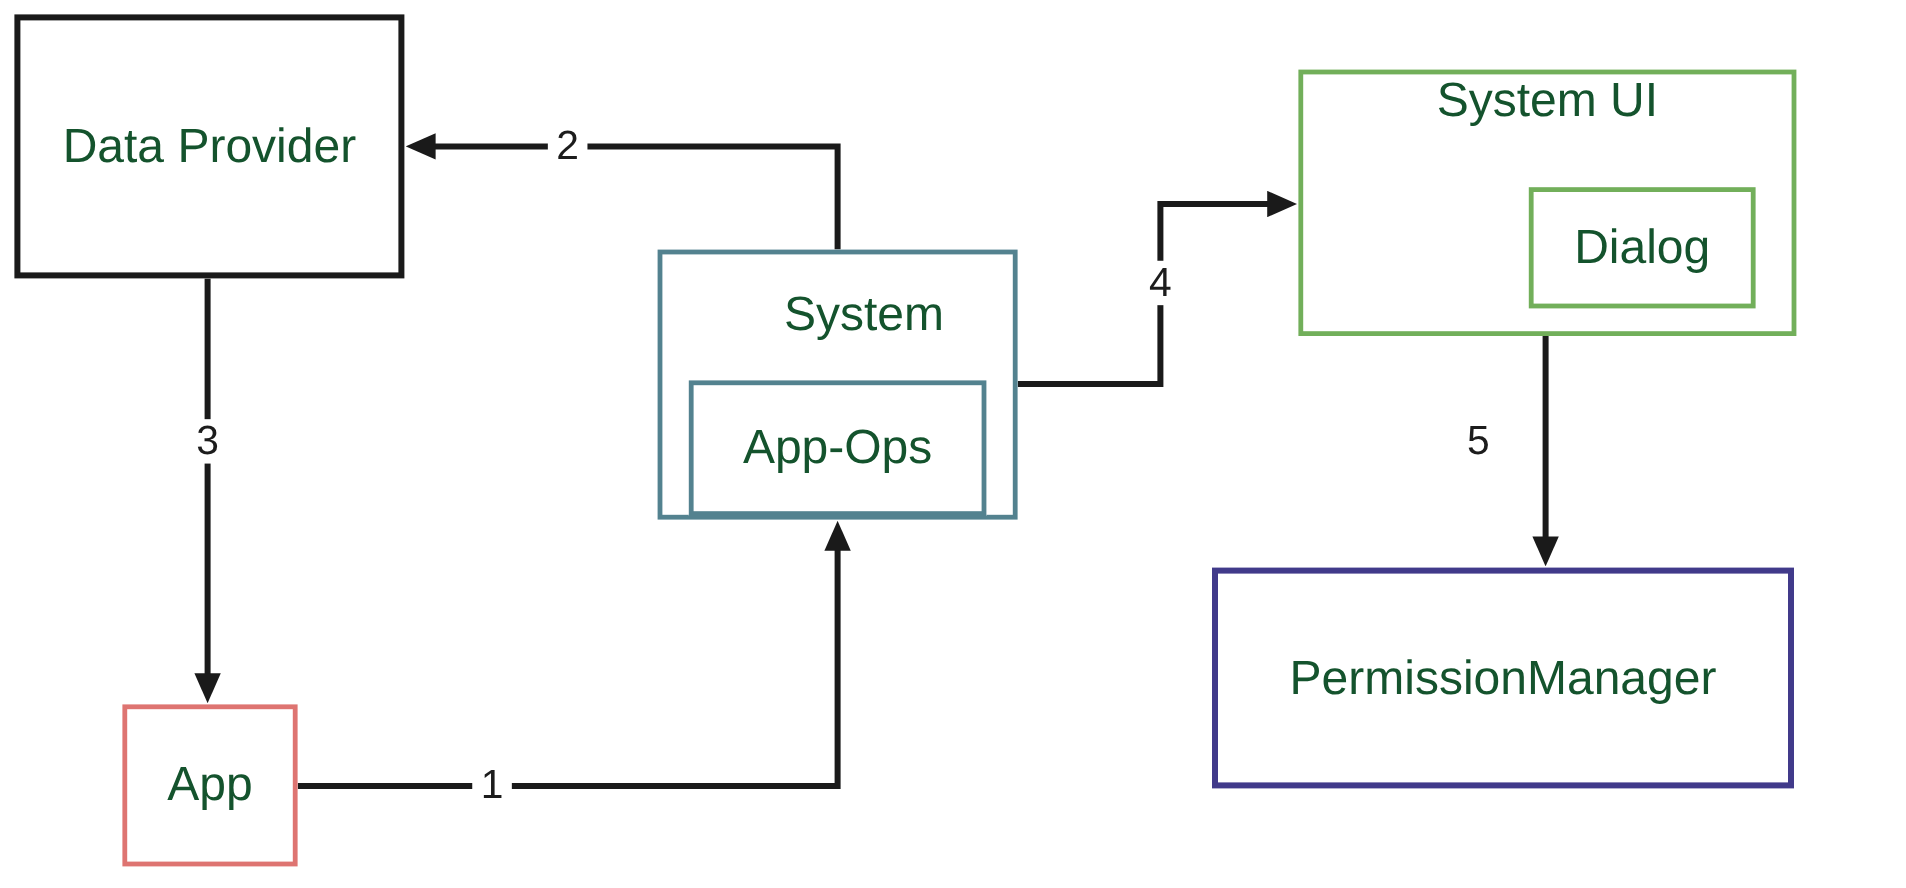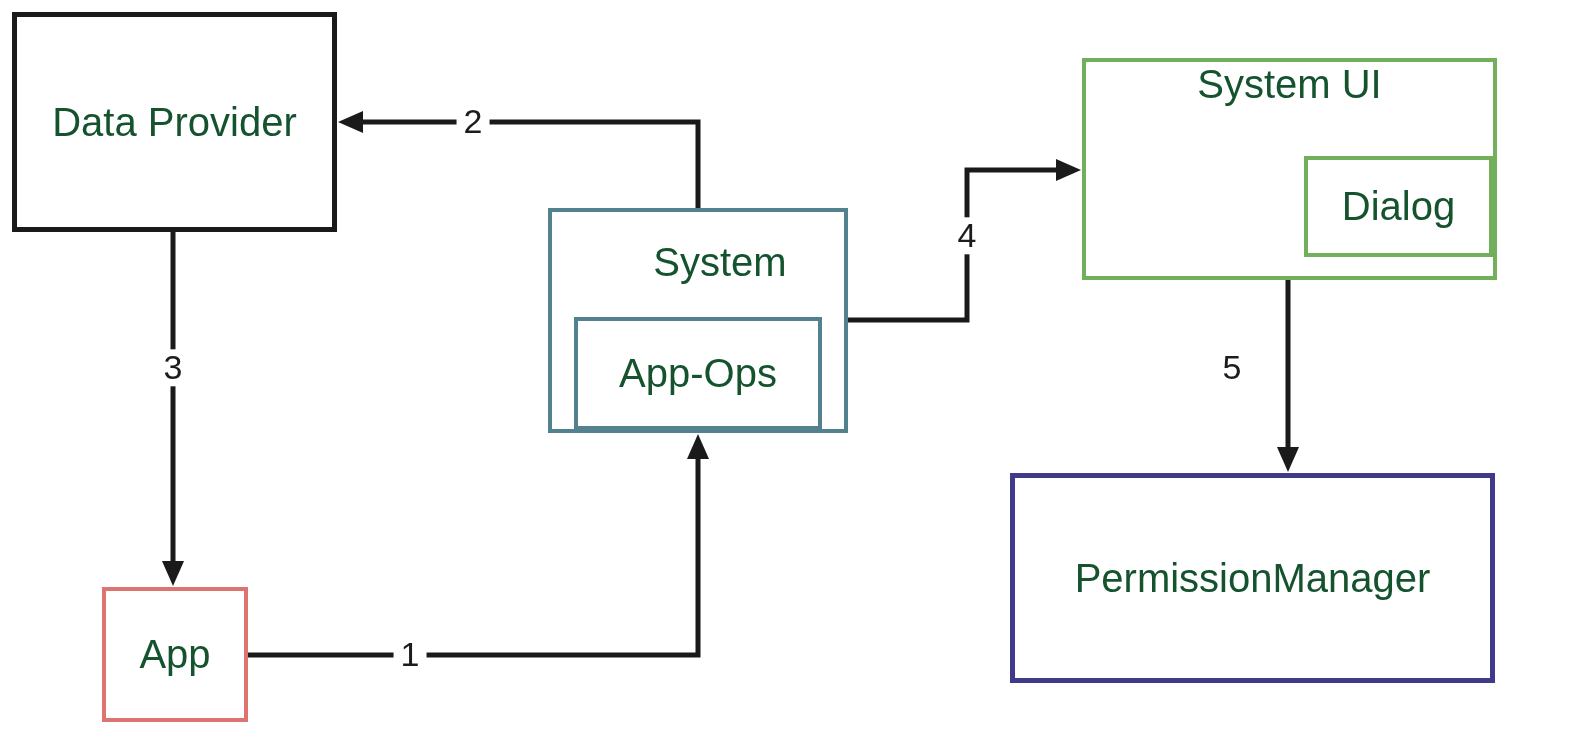--- a/index.html
+++ b/index.html
@@ -86,26 +86,26 @@
 
   <div class="box top-label" style="left: 548px; top: 208px; width: 300px; height: 225px; border: 4px solid rgb(83, 130, 143); padding-top: 28px; padding-left: 44px;">
     <span class="box-label">System</span>
     <div class="box center-label" style="left: 22px; top: 105px; width: 248px; height: 113px; border: 4px solid rgb(83, 130, 143);">
       <span class="box-label">App-Ops</span>
     </div>
   </div>
 
   <div class="box top-label" style="left: 1082px; top: 58px; width: 415px; height: 222px; border: 4px solid rgb(114, 175, 90); ">
     <span class="box-label">System UI</span>
-    <div class="box center-label" style="left: 218px; top: 94px; width: 189px; height: 101px; border: 4px solid rgb(114, 175, 90);">
+    <div class="box center-label" style="left: 188px; top: 94px; width: 189px; height: 101px; border: 4px solid rgb(114, 175, 90);">
       <span class="box-label">Dialog</span>
     </div>
   </div>
 
-  <div class="box center-label" style="left: 1010px; top: 473px; width: 485px; height: 210px; border: 5px solid rgb(65, 58, 138);">
+  <div class="box center-label" style="left: 1010px; top: 473px; width: 485px; height: 184px; border: 5px solid rgb(65, 58, 138);">
     <span class="box-label">PermissionManager</span>
   </div>
 
   <div class="edge-label" style="left:410px; top:655px;">1</div>
   <div class="edge-label" style="left:473px; top:122px;">2</div>
   <div class="edge-label" style="left:173px; top:368px;">3</div>
   <div class="edge-label" style="left:967px; top:236px;">4</div>
   <div class="edge-label" style="left:1232px; top:368px;">5</div>
 
 </div>

